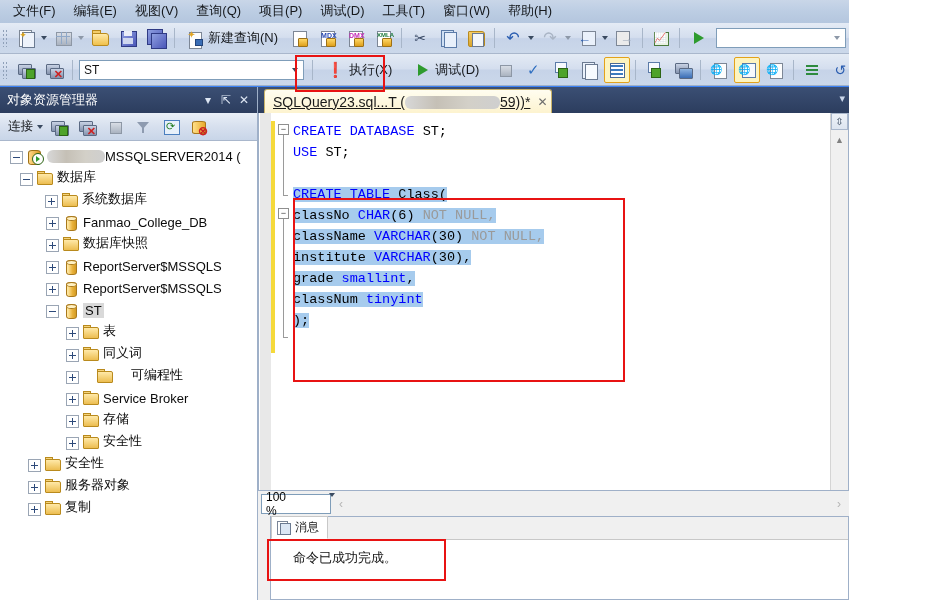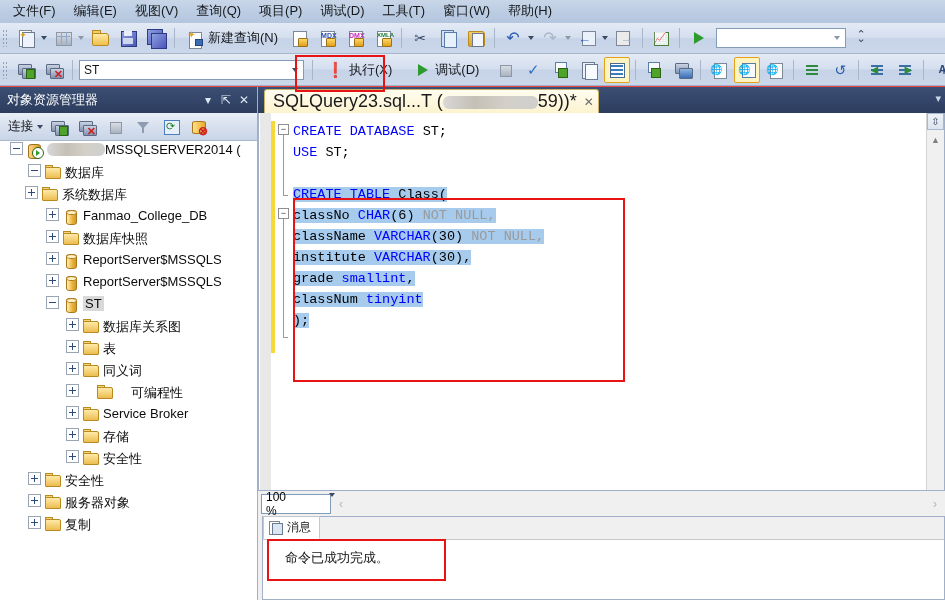--- a/index.html
+++ b/index.html
@@ -5,22 +5,22 @@
   html, body {
     margin: 0; padding: 0;
     width: 945px; height: 600px;
     overflow: hidden;
     font-family: "Liberation Sans", sans-serif;
     font-size: 12px;
     background: #ffffff;
   }
   #app {
     position: relative;
-    width: 945px; height: 600px;
-    background: #ef4444;
+    width: 849px; height: 600px;
+    background: #3b82f6;
     overflow: hidden;
   }
 
   
   .menubar {
     position: absolute; left: 0; top: 0; width: 945px; height: 23px;
     background: linear-gradient(to bottom, #c9d6e8 0%, #bccde3 50%, #b4c6de 100%);
     display: flex; align-items: center;
     padding-left: 4px;
     box-sizing: border-box;
@@ -236,21 +236,21 @@
     font-size: 12.5px; color: #16191d; padding: 0 3px 0 4px; white-space: nowrap;
   }
   .oe-body {
     position: absolute; left: 0; top: 54px; right: 0; bottom: 0;
     background: #ffffff;
     overflow: hidden;
     border-top: 1px solid #ffffff;
   }
 
   .tree-row {
-    display: flex; align-items: flex-start; height: 22px; white-space: nowrap;
+    display: flex; align-items: flex-end; height: 22px; white-space: nowrap;
   }
   .expander {
     width: 13px; height: 13px; flex: none;
     border: 1px solid #9aa5b4; background: #ffffff;
     margin-right: 3px; position: relative;
     box-sizing: border-box;
   }
   .expander::before {
     content: ""; position: absolute; left: 2px; top: 5px;
     width: 7px; height: 1px; background: #2d4a7a;
@@ -311,21 +311,21 @@
     background: linear-gradient(to bottom,#3b4f74,#2c3d5e);
   }
   .tab {
     position: absolute; left: 6px; top: 2px; height: 24px;
     background: linear-gradient(to bottom,#fffdf0,#fdf3cf);
     border: 1px solid #c9b36a; border-bottom: none;
     border-radius: 3px 3px 0 0;
     display: flex; align-items: center; padding: 0 4px 0 8px;
     box-sizing: border-box;
   }
-  .tab .tab-text { font-size: 18px; color: #1a1a1a; white-space: nowrap; }
+  .tab .tab-text { font-size: 14px; color: #1a1a1a; white-space: nowrap; text-decoration: underline; }
   .tab .tab-close { margin-left: 7px; color: #6b6b6b; font-size: 12px; }
   .tabstrip .tsbtn {
     position: absolute; right: 4px; top: 5px; color: #c9d6ea; font-size: 11px;
   }
 
   .editor {
     position: absolute; left: 0; top: 26px; right: 0; bottom: 109px;
     background: #ffffff; border: 1px solid #9fb0c8; border-top: none;
     box-sizing: border-box;
     overflow: hidden;
@@ -383,21 +383,21 @@
   .zoom-combo {
     width: 70px; height: 20px; margin-left: 3px;
     background: #ffffff; border: 1px solid #7f9db9;
     display: flex; align-items: center; box-sizing: border-box; gap: 43px;
   }
   .zoom-combo .zv { flex: 1; padding-left: 4px; font-size: 12px; }
   .hscroll-left { margin-left: 8px; color: #b5b5b5; font-size: 12px; }
   .hscroll-right { position: absolute; right: 8px; color: #b5b5b5; font-size: 12px; }
 
   .results {
-    position: absolute; left: 4px; bottom: 0; right: 0; height: 84px;
+    position: absolute; left: 12px; bottom: 0; right: 0; height: 84px;
     background: #ffffff; border: 1px solid #9fb0c8; box-sizing: border-box;
   }
   .res-tabs {
     height: 22px; background: #f0f0f0; display: flex; align-items: flex-end;
     border-bottom: 1px solid #c8c8c8;
   }
   .res-tab {
     height: 21px; display: flex; align-items: center; padding: 0 8px 0 5px;
     background: #ffffff; border: 1px solid #c8c8c8; border-bottom: 1px solid #ffffff;
     font-size: 12px; color: #1a1a1a;
@@ -797,30 +797,30 @@
 
       <div class="tree-row" style="padding-left:10px;">
         <span class="expander"></span>
         <span class="tr-ico">
           <span class="srv-cyl"></span>
             <span class="srv-play"></span>
         </span>
         <span class="tr-label"><span class="redact" style="width:58px;"></span><span>MSSQLSERVER2014</span><span> (</span></span>
       </div>
 
-      <div class="tree-row" style="padding-left:28px;">
+      <div class="tree-row" style="padding-left:20px;">
         <span class="expander"></span>
         <span class="tr-ico">
             <span class="folder-tab"></span>
             <span class="folder"></span>
           </span>
         <span class="tr-label">数据库</span>
       </div>
 
-      <div class="tree-row" style="padding-left:25px;">
+      <div class="tree-row" style="padding-left:25px;margin-left:20px;">
         <span class="expander plus"></span>
         <span class="tr-ico">
             <span class="folder-tab"></span>
             <span class="folder"></span>
           </span>
         <span class="tr-label">系统数据库</span>
       </div>
 
       <div class="tree-row" style="padding-left:46px;">
         <span class="expander plus"></span>
@@ -856,28 +856,20 @@
       </div>
 
       <div class="tree-row" style="padding-left:46px;">
         <span class="expander"></span>
         <span class="tr-ico">
             <span class="db-cyl"></span>
           </span>
         <span class="tr-label sel">ST</span>
       </div>
 
-      <div class="tree-row" style="padding-left:66px;">
-        <span class="expander plus"></span>
-        <span class="tr-ico">
-            <span class="folder-tab"></span>
-            <span class="folder"></span>
-          </span>
-        <span class="tr-label">数据库关系图</span>
-      </div>
       <div class="tree-row" style="padding-left:66px;">
         <span class="expander plus"></span>
         <span class="tr-ico">
             <span class="folder-tab"></span>
             <span class="folder"></span>
           </span>
         <span class="tr-label">表</span>
       </div>
       <div class="tree-row" style="padding-left:66px;">
         <span class="expander plus"></span>

